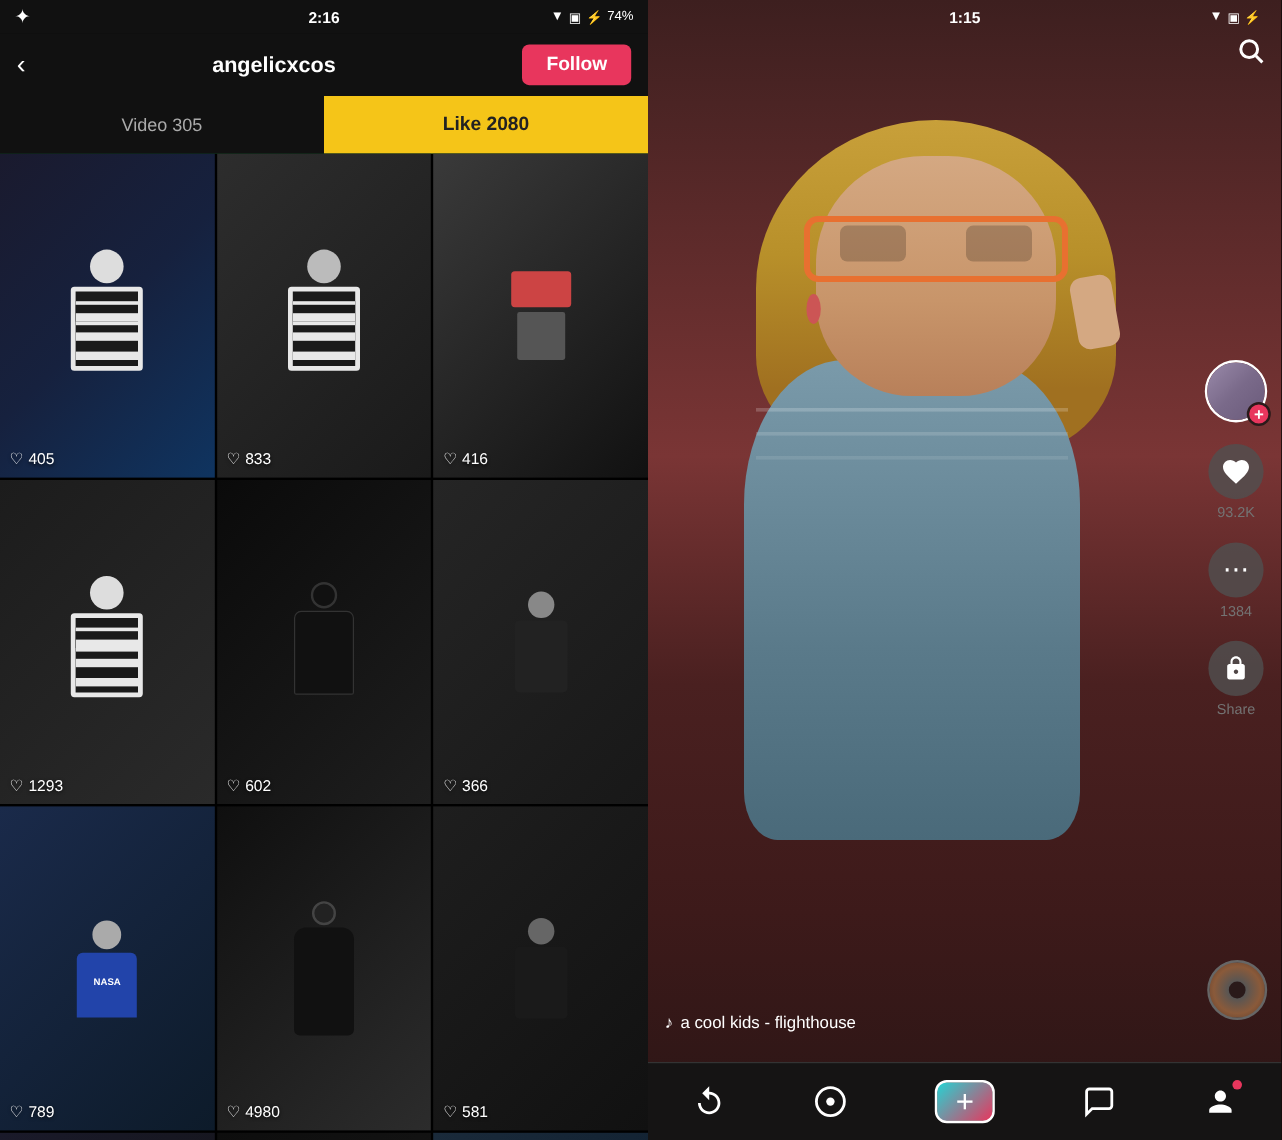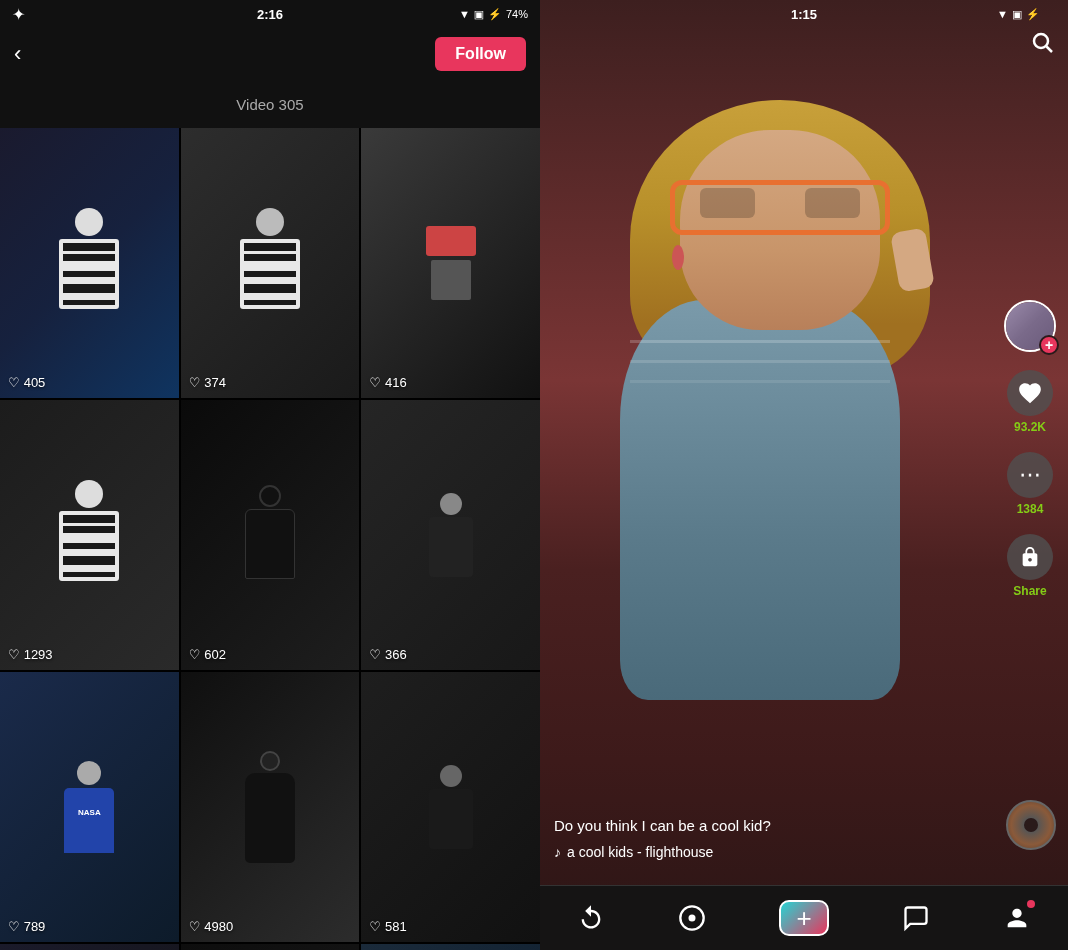--- a/index.html
+++ b/index.html
@@ -172,21 +172,21 @@
 
     
     .status-bar-right {
       position: absolute;
       top: 0;
       left: 0;
       right: 0;
       display: flex;
       justify-content: flex-end;
       align-items: center;
-      padding: 6px 28px;
+      padding: 6px 17px;
       height: 28px;
       z-index: 10;
     }
     .status-bar-right .time-right {
       color: #fff;
       font-size: 13px;
       font-weight: 600;
       position: absolute;
       left: 50%;
       transform: translateX(-50%);
@@ -275,23 +275,23 @@
       background: rgba(80,80,80,0.8);
       display: flex;
       align-items: center;
       justify-content: center;
       color: #fff;
       font-size: 22px;
       cursor: pointer;
     }
 
     .action-count {
-      color: #84cc16;
+      color: #737373;
       font-size: 12px;
-      font-weight: 700;
+      font-weight: 400;
       text-align: center;
     }
 
     .share-icon-circle {
       width: 46px;
       height: 46px;
       border-radius: 50%;
       background: rgba(80,80,80,0.8);
       display: flex;
       align-items: center;
@@ -465,21 +465,21 @@
     }
     .nasa-head {
       width: 24px;
       height: 24px;
       border-radius: 50%;
       background: #aaa;
       margin-bottom: 3px;
     }
     .nasa-body {
       width: 50px;
-      height: 65px;
+      height: 54px;
       background: #2244aa;
       border-radius: 5px 5px 0 0;
     }
 
     .dark-figure {
       width: 50px;
       height: 90px;
       background: #111;
       border-radius: 10px 10px 5px 5px;
     }
@@ -514,26 +514,30 @@
     <div class="status-icons-left">
       <span>▼</span>
       <span>▣</span>
       <span>⚡</span>
       <span style="font-size:11px;color:#fff">74%</span>
     </div>
   </div>
 
   <div class="header">
     <span class="back-btn">‹</span>
+    <span class="username">angelicxcos</span>
     <button class="follow-btn">Follow</button>
   </div>
 
   <div class="tabs">
     <div class="tab inactive">
       <span>Video 305</span>
+    </div>
+    <div class="tab active">
+      <span>Like 2080</span>
     </div>
   </div>
 
   <div class="grid">
 
     <div class="grid-item gi-1">
       <div class="thumb-art">
         <div class="outfit-figure">
           <div class="outfit-head"></div>
           <div class="outfit-body">
@@ -557,21 +561,21 @@
           <div class="outfit-body">
             <div class="outfit-arms"></div>
             <div class="outfit-stripe" style="top:18px"></div>
             <div class="outfit-stripe" style="top:34px"></div>
             <div class="outfit-stripe" style="top:50px"></div>
           </div>
         </div>
       </div>
       <div class="like-count">
         <span class="heart-icon">♡</span>
-        <span>374</span>
+        <span>833</span>
       </div>
     </div>
 
     <div class="grid-item gi-3">
       <div class="thumb-art">
         <div style="display:flex;flex-direction:column;align-items:center;gap:4px">
 
           <div style="width:50px;height:30px;background:#cc4444;border-radius:3px"></div>
           <div style="width:40px;height:40px;background:#555;border-radius:2px"></div>
         </div>
@@ -771,21 +775,20 @@
       <span class="action-count">Share</span>
     </div>
 
   </div>
 
   <div class="music-disc">
     <div class="music-disc-inner"></div>
   </div>
 
   <div class="caption-area">
-    <div class="caption-text">Do you think I can be a cool kid?</div>
     <div class="caption-music">
       <span class="music-note">♪</span>
       <span>a cool kids - flighthouse</span>
     </div>
   </div>
 
   <div class="bottom-nav">
 
     <div class="nav-item">
       <svg width="28" height="28" viewBox="0 0 24 24" fill="white">

